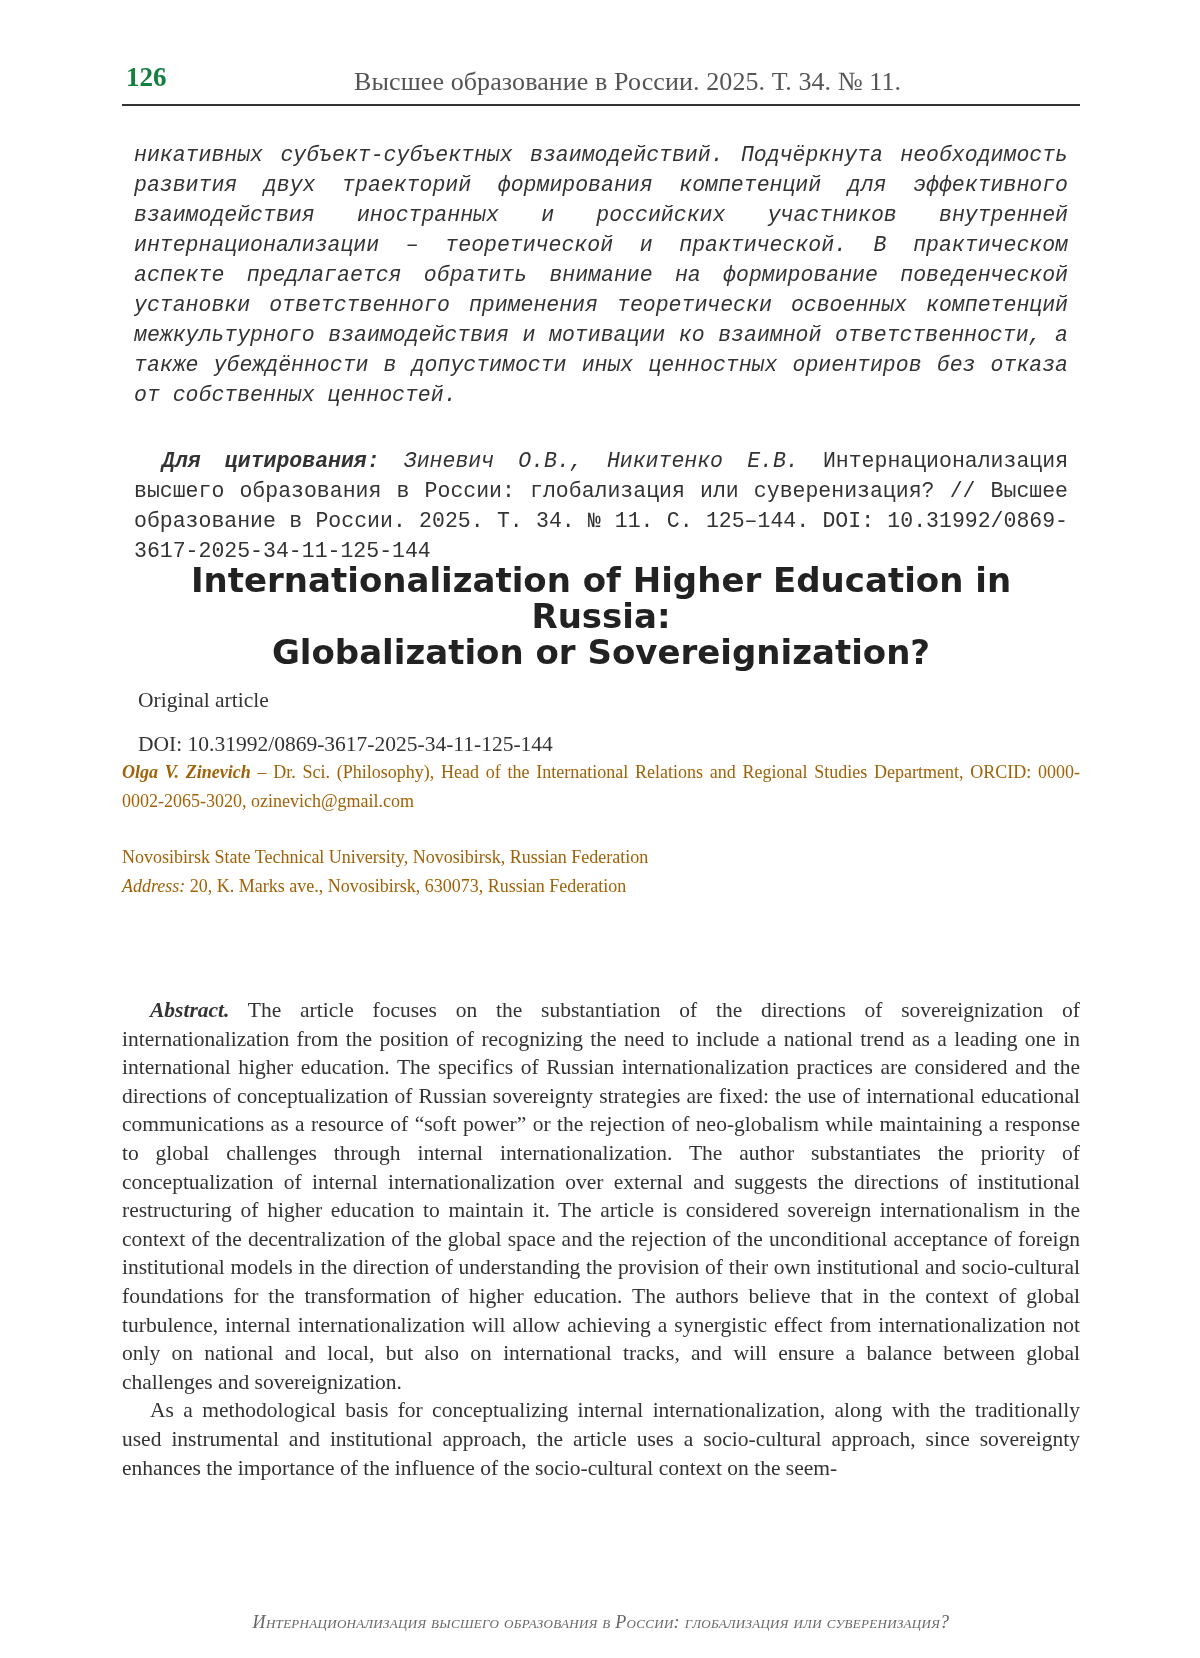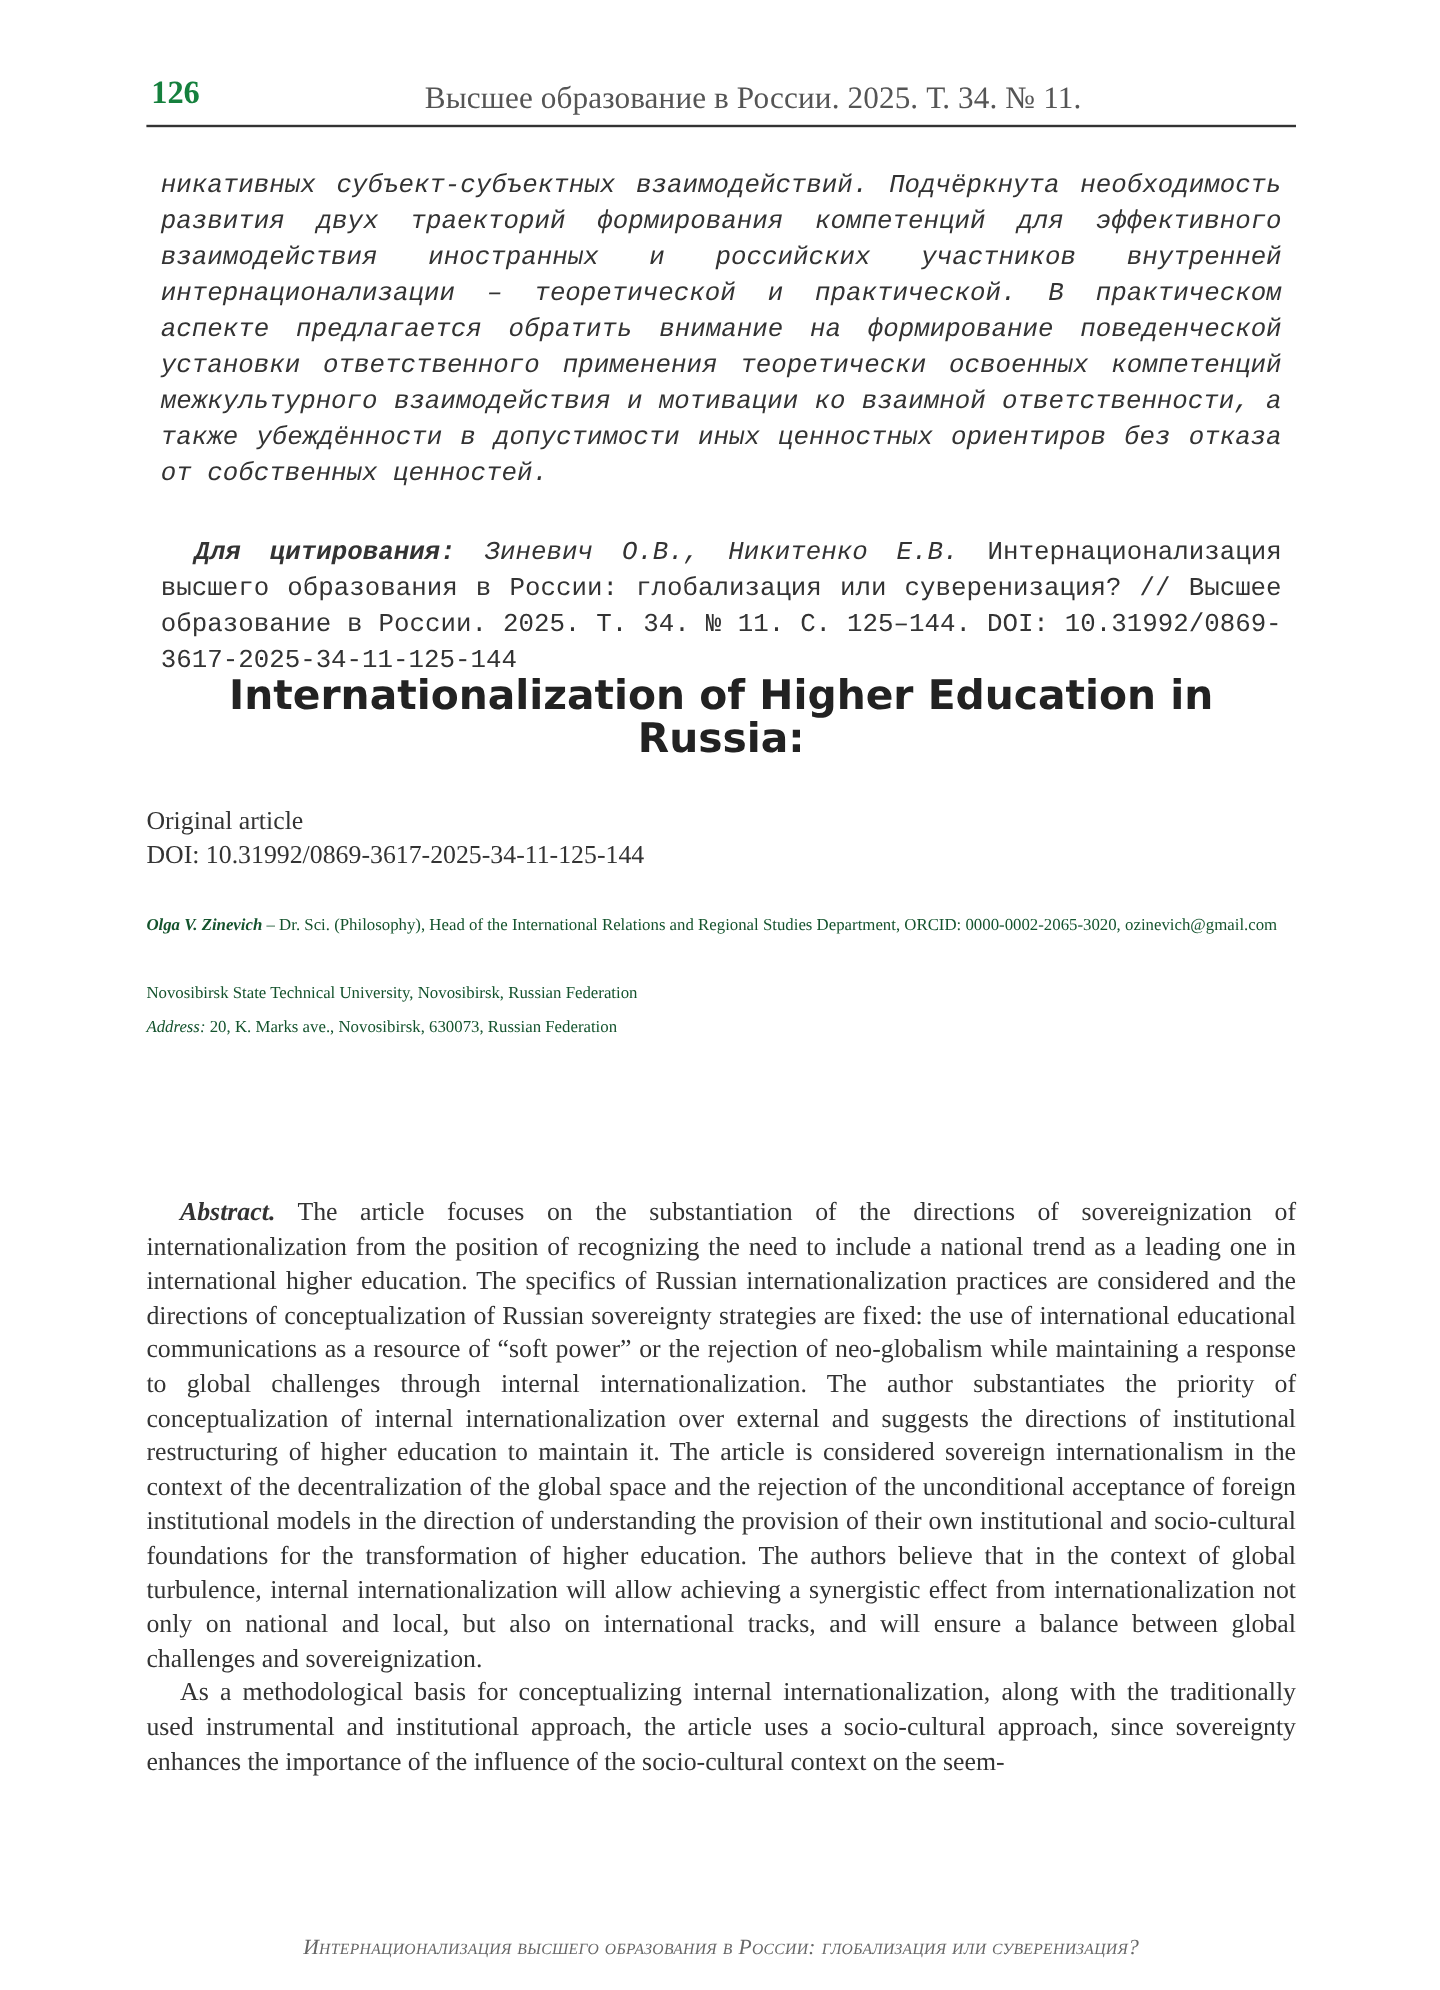--- a/index.html
+++ b/index.html
@@ -16,23 +16,23 @@
     .ru p { margin: 12px; font-family: Liberation Mono, monospace; }
     .ru p.indent { text-indent: 28px; }
     .it { font-style: italic; }
     .bi { font-style: italic; font-weight: bold; }
     .gap { height: 6px; }
 
     .title { position: absolute; top: 562px; left: 0; width: 958px; text-align: center;
       font-family: "DejaVu Sans", sans-serif; font-weight: bold; font-size: 34px; line-height: 36px; color: #222; }
 
     .meta { position: absolute; top: 670px; left: 0; width: 958px; font-size: 21.5px; line-height: 28px; color: #333; }
-    .meta p { margin: 0; }
-    .authors { position: absolute; top: 758px; left: 0; width: 958px; font-size: 14px; line-height: 28.5px;
-      color: #14532d; text-align: justify; }
+    .meta p { margin: 16px; }
+    .authors { position: absolute; top: 758px; left: 0; width: 958px; font-size: 18px; line-height: 28.5px;
+      color: #a16207; text-align: justify; }
     .authors p { margin: 0; }
     .authors .spacer { height: 28px; }
 
     .abstract { position: absolute; top: 996px; left: 0; width: 958px; font-size: 21.5px; line-height: 28.6px;
       color: #333; text-align: justify; }
     .abstract p { margin: 0; text-indent: 28px; }
 
     .footer { position: absolute; top: 1612px; left: 0; width: 958px; text-align: center;
       font-style: italic; font-size: 18px; color: #666; font-variant: small-caps; letter-spacing: 0.3px; }
   </style>
@@ -53,20 +53,21 @@
     <div class="gap"></div>
     <p class="indent">
       <span class="bi">Для цитирования:</span>
       <span class="it">Зиневич О.В., Никитенко Е.В.</span>
       <span>Интернационализация высшего образования в России: глобализация или суверенизация? // Высшее образование в России. 2025. Т. 34. № 11. С. 125–144. DOI: 10.31992/0869-3617-2025-34-11-125-144</span>
     </p>
   </div>
 
   <div class="title">
     <div>Internationalization of Higher Education in Russia:</div>
+    <div>Globalization or Sovereignization?</div>
   </div>
 
   <div class="meta">
     <p>Original article</p>
     <p>DOI: 10.31992/0869-3617-2025-34-11-125-144</p>
   </div>
 
   <div class="authors">
     <p>
       <span class="bi">Olga V. Zinevich</span><span> – Dr. Sci. (Philosophy), Head of the International Relations and Regional Studies Department, ORCID: 0000-0002-2065-3020, ozinevich@gmail.com</span>

